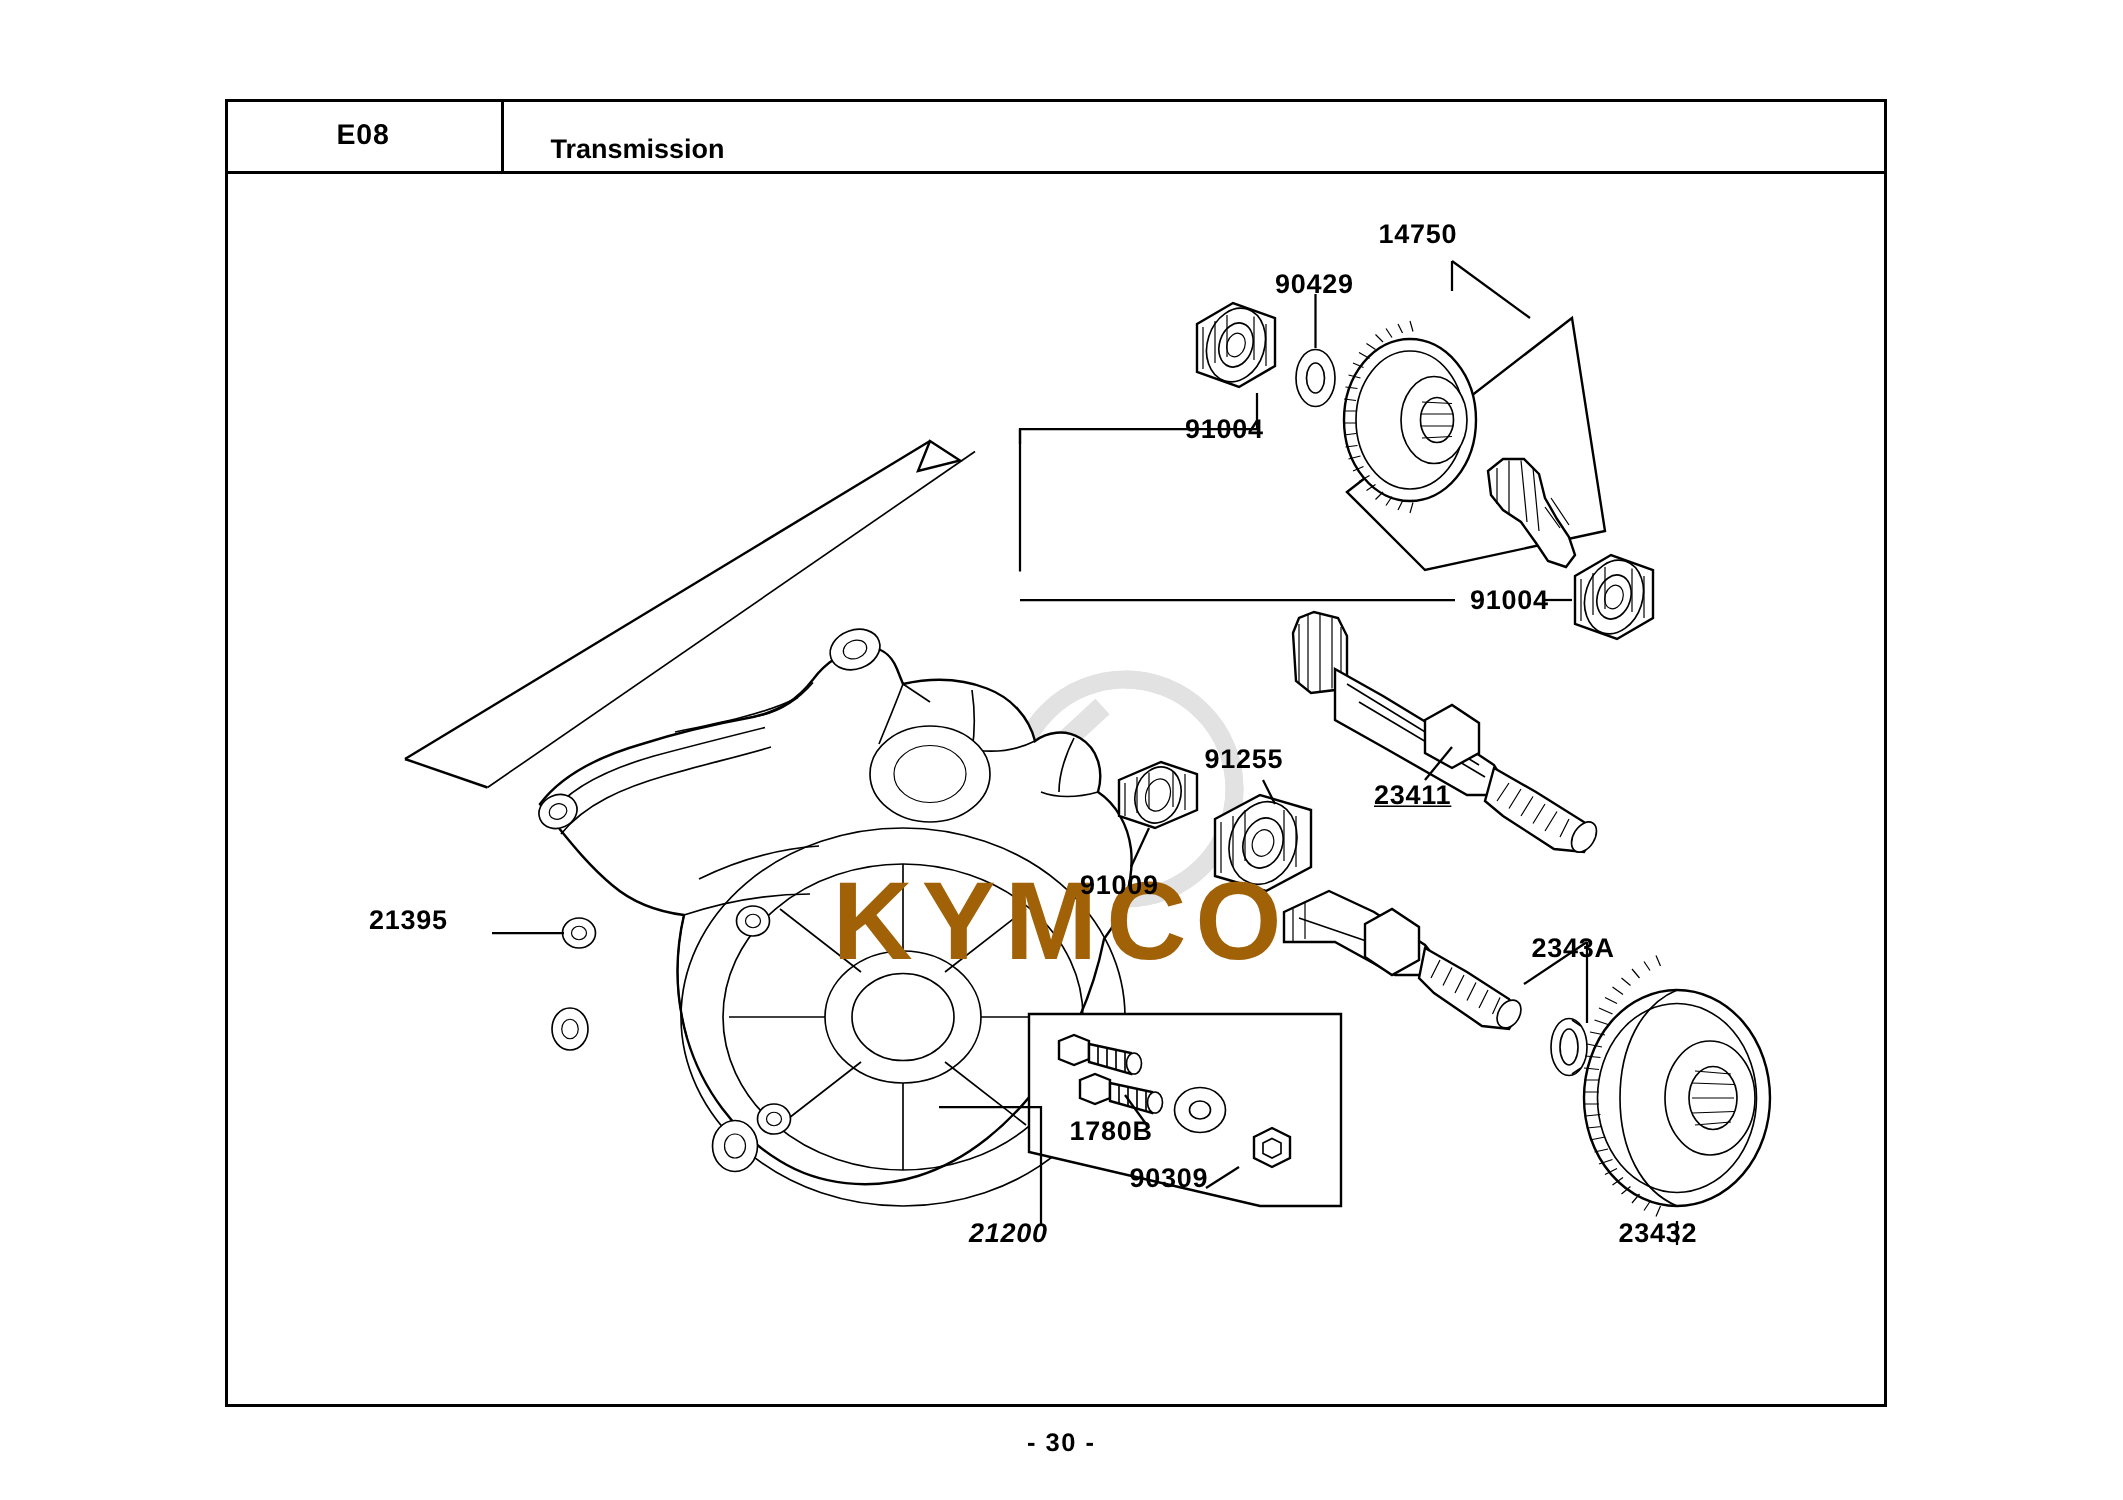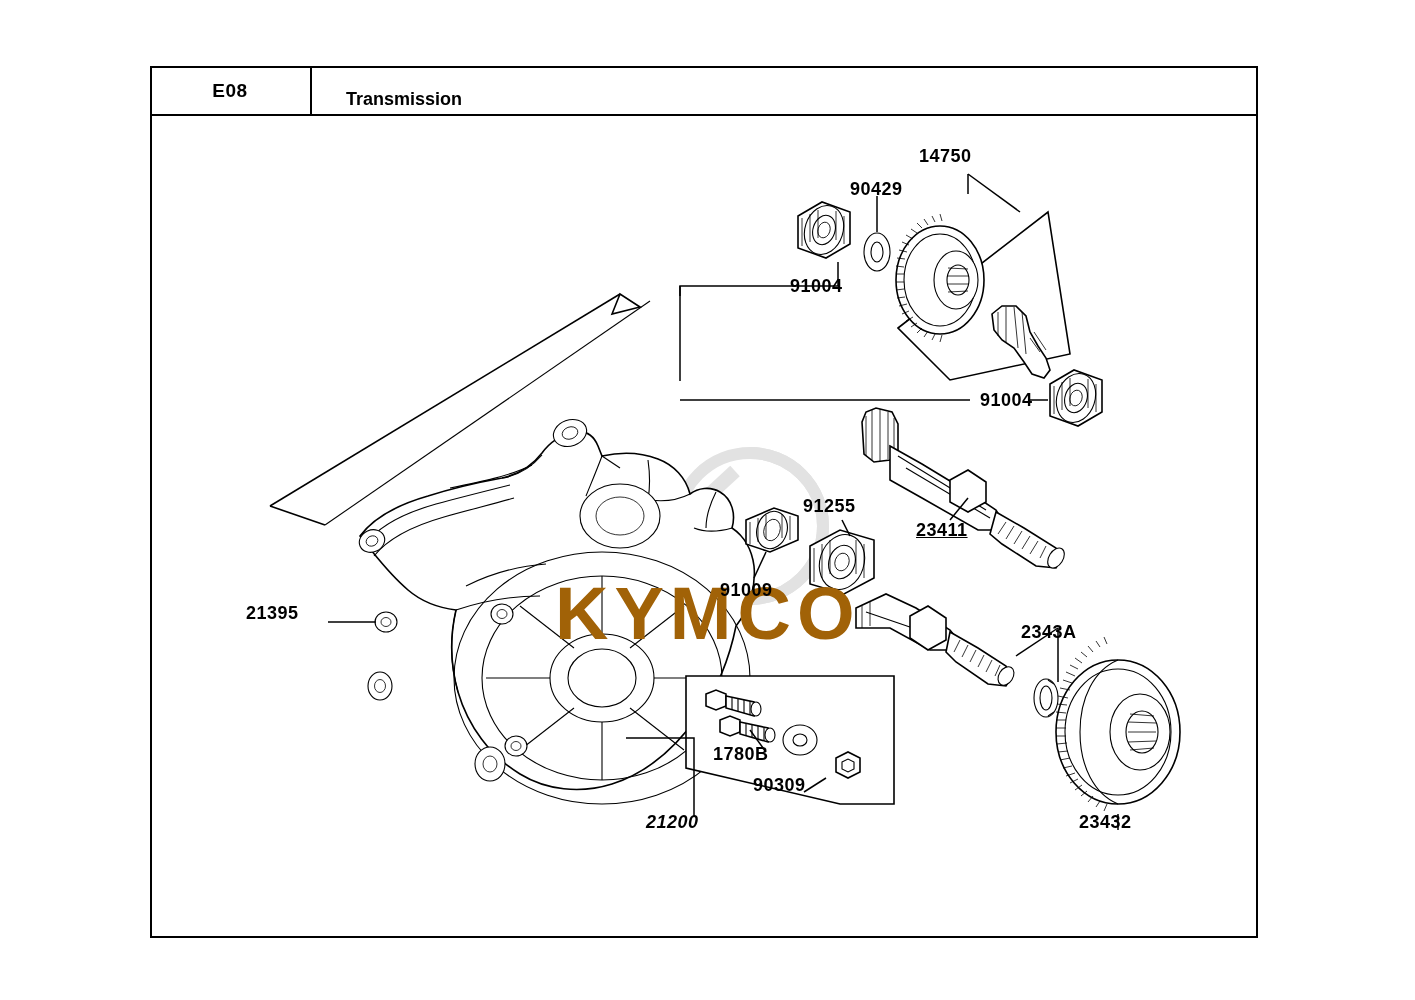--- a/index.html
+++ b/index.html
@@ -37,36 +37,36 @@
     top: 66px;
     width: 1108px;
     height: 50px;
     border-bottom: 2px solid #000;
     box-sizing: border-box;
   }
   .header-code-cell {
     position: absolute;
     left: 150px;
     top: 66px;
-    width: 162px;
+    width: 186px;
     height: 50px;
     border-right: 2px solid #000;
     box-sizing: border-box;
     display: flex;
     align-items: center;
     justify-content: center;
   }
   .header-code {
     font-size: 19px;
     font-weight: bold;
     letter-spacing: 0.5px;
   }
   .header-title {
     position: absolute;
-    left: 346px;
+    left: 367px;
     top: 66px;
     height: 66px;
     display: flex;
     align-items: center;
     font-size: 18px;
     font-weight: bold;
   }
   
   .page-number {
     position: absolute;
@@ -415,13 +415,14 @@
     <div class="lbl" style="left:570px; top:464px;">91009</div>
     <div class="lbl" style="left:871px; top:506px;">2343A</div>
     <div class="lbl" style="left:96px;  top:487px;">21395</div>
     <div class="lbl" style="left:563px; top:628px;">1780B</div>
     <div class="lbl" style="left:603px; top:659px;">90309</div>
     <div class="lbl" style="left:496px; top:696px;font-style:italic;">21200</div>
     <div class="lbl" style="left:929px; top:696px;">23432</div>
 
   </div>
 
+  <div class="page-number">- 30 -</div>
 </div>
 
 </body></html>

